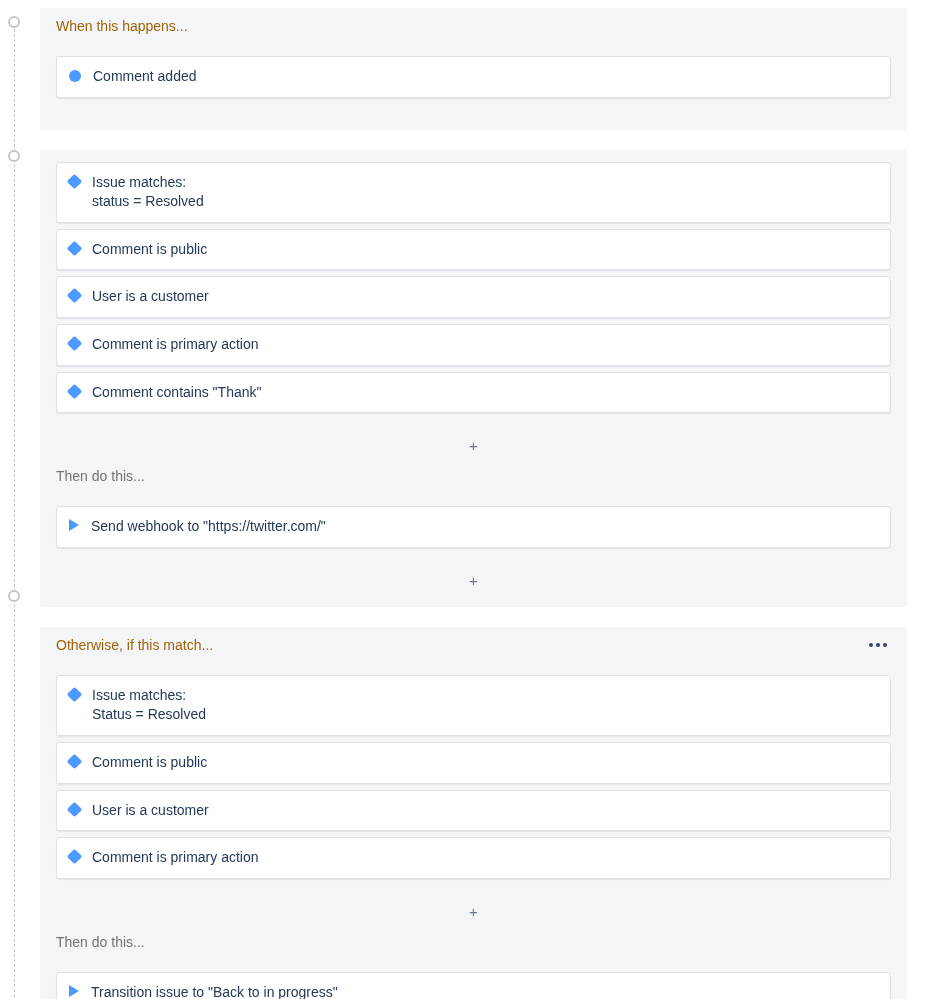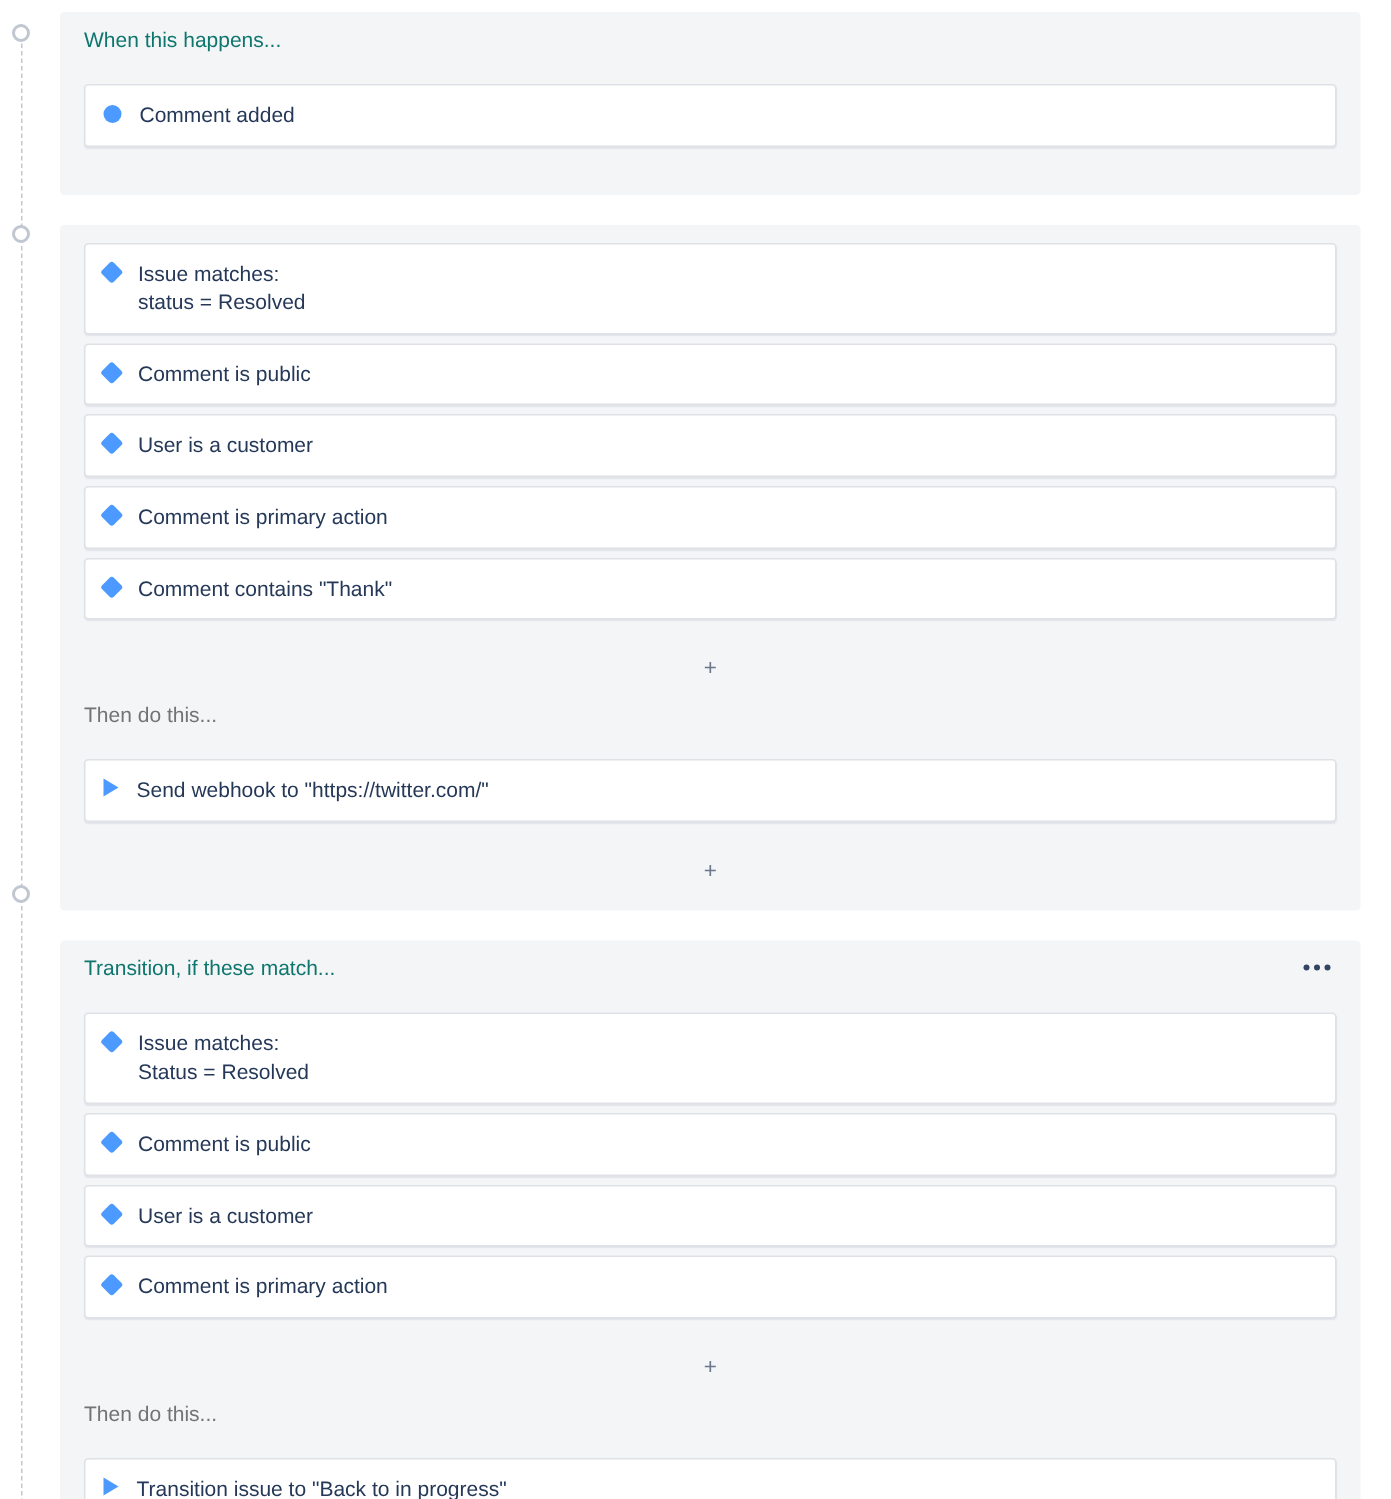--- a/index.html
+++ b/index.html
@@ -41,21 +41,21 @@
     margin-bottom: 20px;
     padding-bottom: 14px;
   }
   .section-header {
     display: flex;
     justify-content: space-between;
     align-items: center;
     padding: 10px 16px 10px 16px;
     border-radius: 3px 3px 0 0;
   }
-  .section-title { color: #0f766e; }
+  .section-title { color: #a16207; }
   .more {
     display:flex; gap:3px; cursor:pointer; padding:4px;
   }
   .more span{
     width:4px;height:4px;border-radius:50%;background:#344563;display:inline-block;
   }
   .cards { padding: 12px 16px; }
   .card {
     background:#fff;
     border:1px solid #dfe1e6;
@@ -137,21 +137,21 @@
           <div class="card-text">Send webhook to "https://twitter.com/"</div>
         </div>
       </div>
       <div class="plus-row">+</div>
     </div>
 
     <div class="marker" style="top:582px"></div>
 
     <div class="section">
       <div class="section-header">
-        <div class="section-title">Transition, if these match...</div>
+        <div class="section-title">Otherwise, if this match...</div>
         <div class="more">
             <span></span>
             <span></span>
             <span></span>
           </div>
       </div>
       <div class="cards" id="b2-conds">
           <div class="card">
             <div class="icon diamond"></div>
             <div class="card-text">Issue matches:<div>Status = Resolved</div></div>

